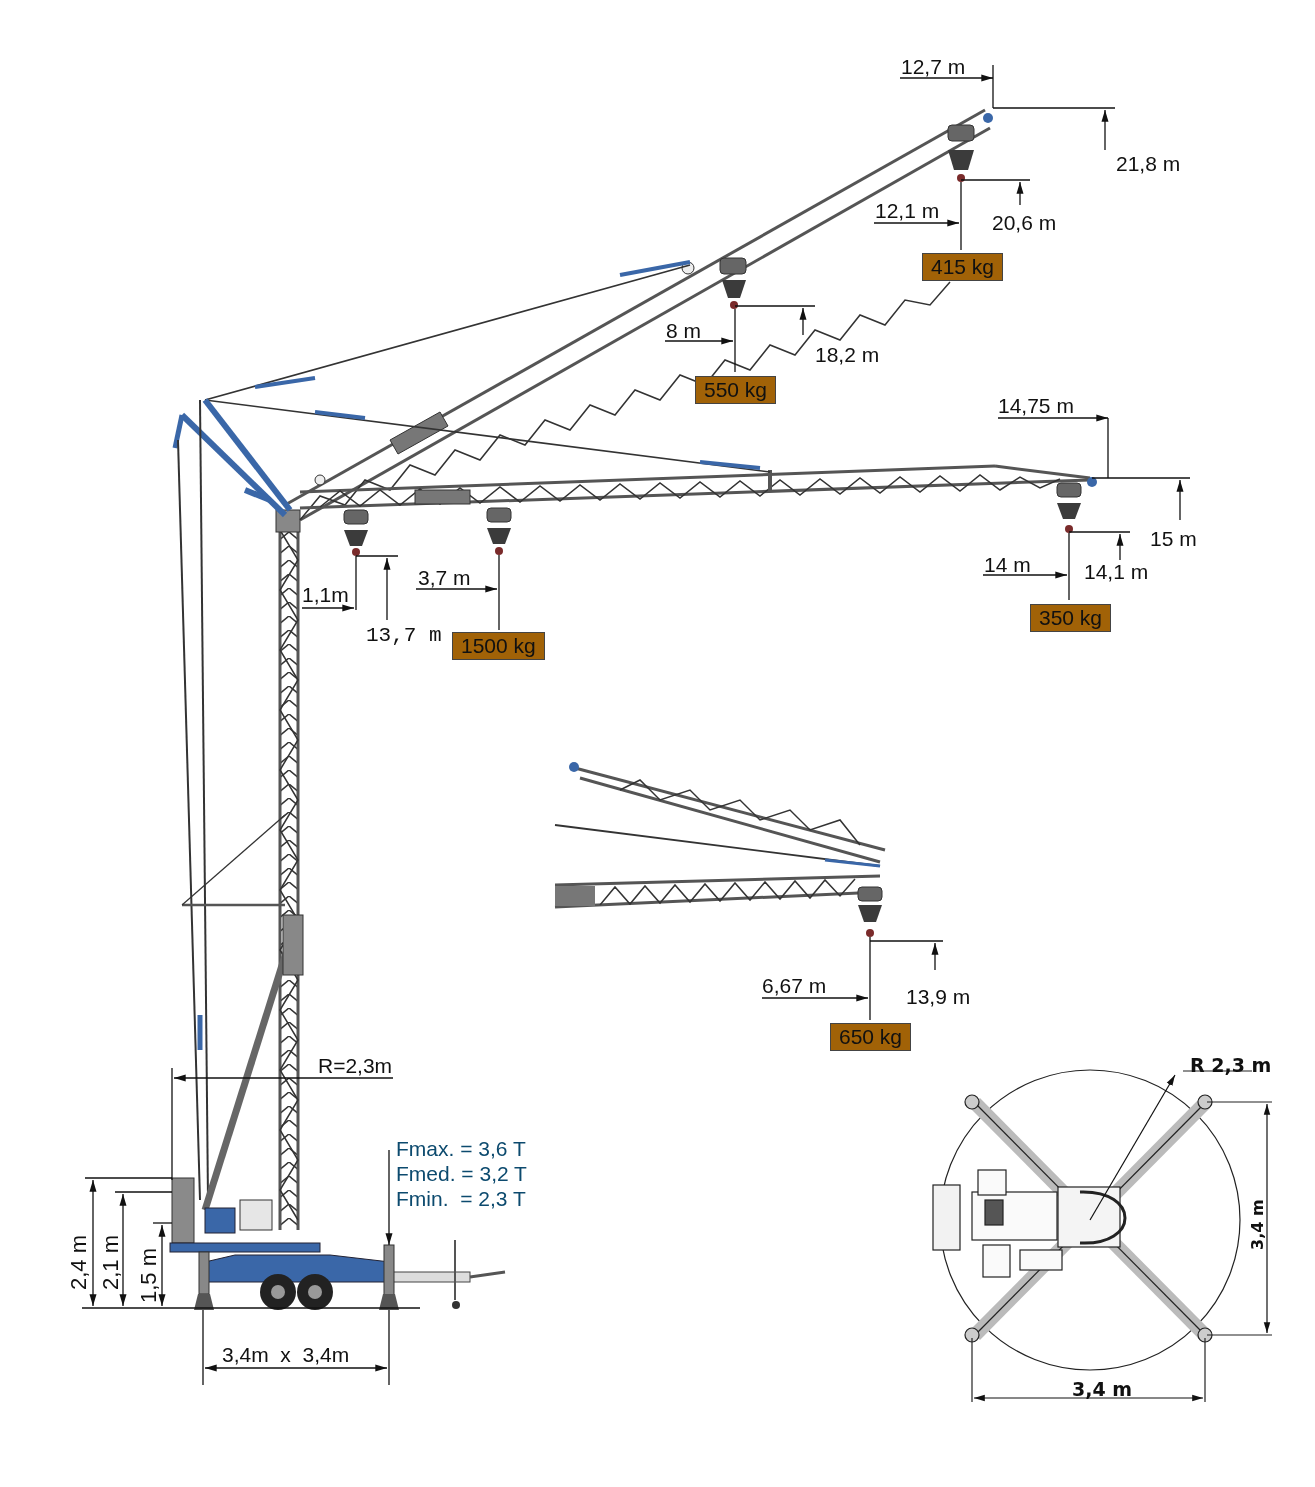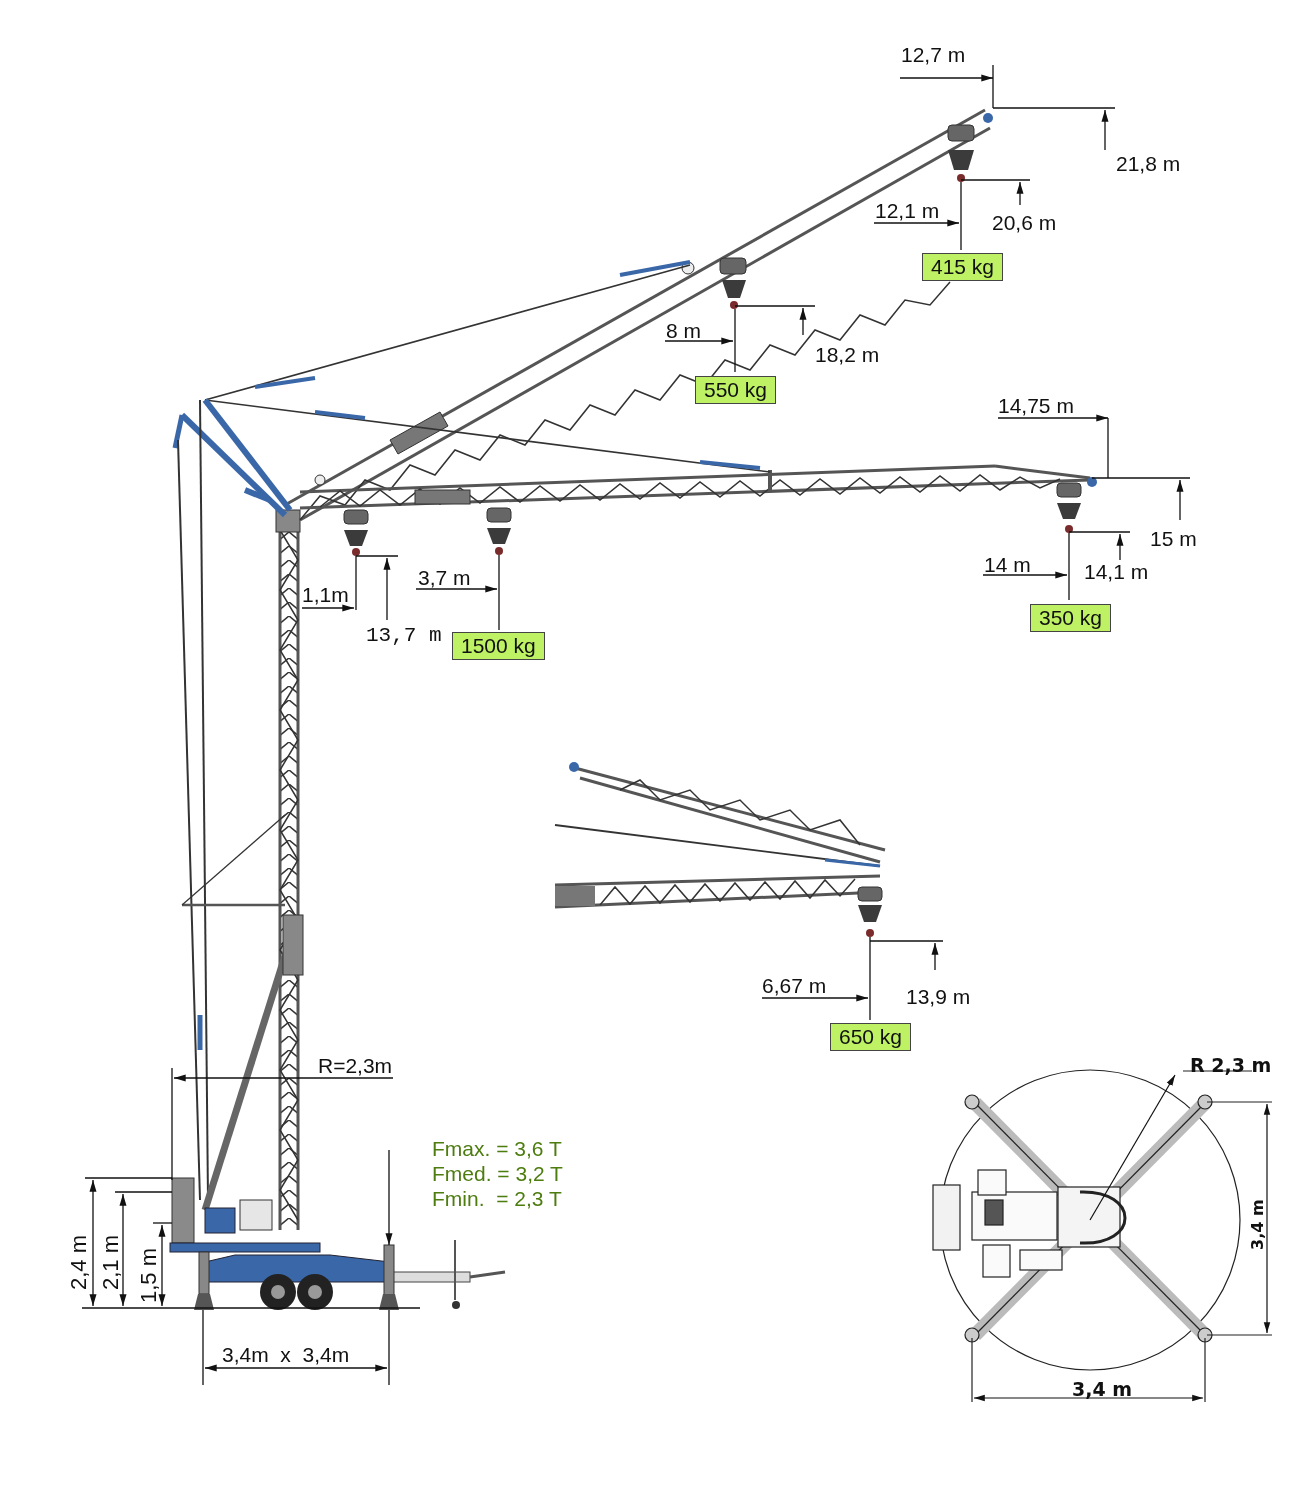--- a/index.html
+++ b/index.html
@@ -1,28 +1,28 @@
 <!DOCTYPE html>
 <html><head>
 <meta charset="utf-8">
 <style>
   html, body { margin: 0; padding: 0; background: #ffffff; }
   body { width: 1315px; height: 1487px; position: relative; overflow: hidden;
          font-family: "Liberation Sans", sans-serif; }
   svg#drawing { position: absolute; left: 0; top: 0; }
   .lbl { position: absolute; font-family: "Liberation Sans", sans-serif; font-size: 21px;
          color: #111; white-space: nowrap; line-height: 1; }
-  .load { position: absolute; background: #bef264; border: 1.5px solid #444;
+  .load { position: absolute; background: #a16207; border: 1.5px solid #444;
           font-size: 21px; line-height: 1; padding: 2px 8px 3px 8px; color: #111;
           white-space: nowrap; font-family: "Liberation Sans", sans-serif; }
   .vlbl { position: absolute; font-size: 22px; color: #111; white-space: nowrap;
           transform: rotate(-90deg); transform-origin: left top; line-height: 1;
           font-family: "Liberation Sans", sans-serif; }
   .bold { font-family: "DejaVu Sans", sans-serif; font-weight: bold; font-size: 19px; }
-  .forces { position: absolute; font-size: 21px; line-height: 25px; color: #4d7c0f; margin-left: 36px; }
+  .forces { position: absolute; font-size: 21px; line-height: 25px; color: #0c4a6e; }
   .forces div { white-space: pre; }
 </style>
 </head>
 <body>
 
 <svg id="drawing" width="1315" height="1487" viewBox="0 0 1315 1487" xmlns="http://www.w3.org/2000/svg">
   <defs>
     <marker id="arr" viewBox="0 0 10 10" refX="10" refY="5" markerWidth="9" markerHeight="9" orient="auto-start-reverse">
       <path d="M0,2 L10,5 L0,8 z" fill="#111"></path>
     </marker>
@@ -224,21 +224,21 @@
     <line x1="1207" y1="1335" x2="1272" y2="1335"></line>
     <line x1="1267" y1="1104" x2="1267" y2="1333" marker-start="url(#arr)" marker-end="url(#arr)" stroke="#111"></line>
     <line x1="972" y1="1338" x2="972" y2="1402"></line>
     <line x1="1205" y1="1338" x2="1205" y2="1402"></line>
     <line x1="974" y1="1398" x2="1203" y2="1398" marker-start="url(#arr)" marker-end="url(#arr)" stroke="#111"></line>
     <line x1="1090" y1="1220" x2="1175" y2="1075" marker-end="url(#arr)" stroke="#111"></line>
     <line x1="1183" y1="1071" x2="1252" y2="1071"></line>
   </g>
 </svg>
 
-<span class="lbl" style="left:901px;top:44px;text-align:center;">12,7 m</span>
+<span class="lbl" style="left:901px;top:56px;text-align:center;">12,7 m</span>
 <span class="lbl" style="left:1116px;top:153px;">21,8 m</span>
 
 <span class="lbl" style="left:875px;top:200px;">12,1 m</span>
 <span class="lbl" style="left:992px;top:212px;">20,6 m</span>
 <span class="load" style="left:922px;top:253px;">415 kg</span>
 
 <span class="lbl" style="left:666px;top:320px;">8 m</span>
 <span class="lbl" style="left:815px;top:344px;">18,2 m</span>
 <span class="load" style="left:695px;top:376px;text-align:center;">550 kg</span>
 

